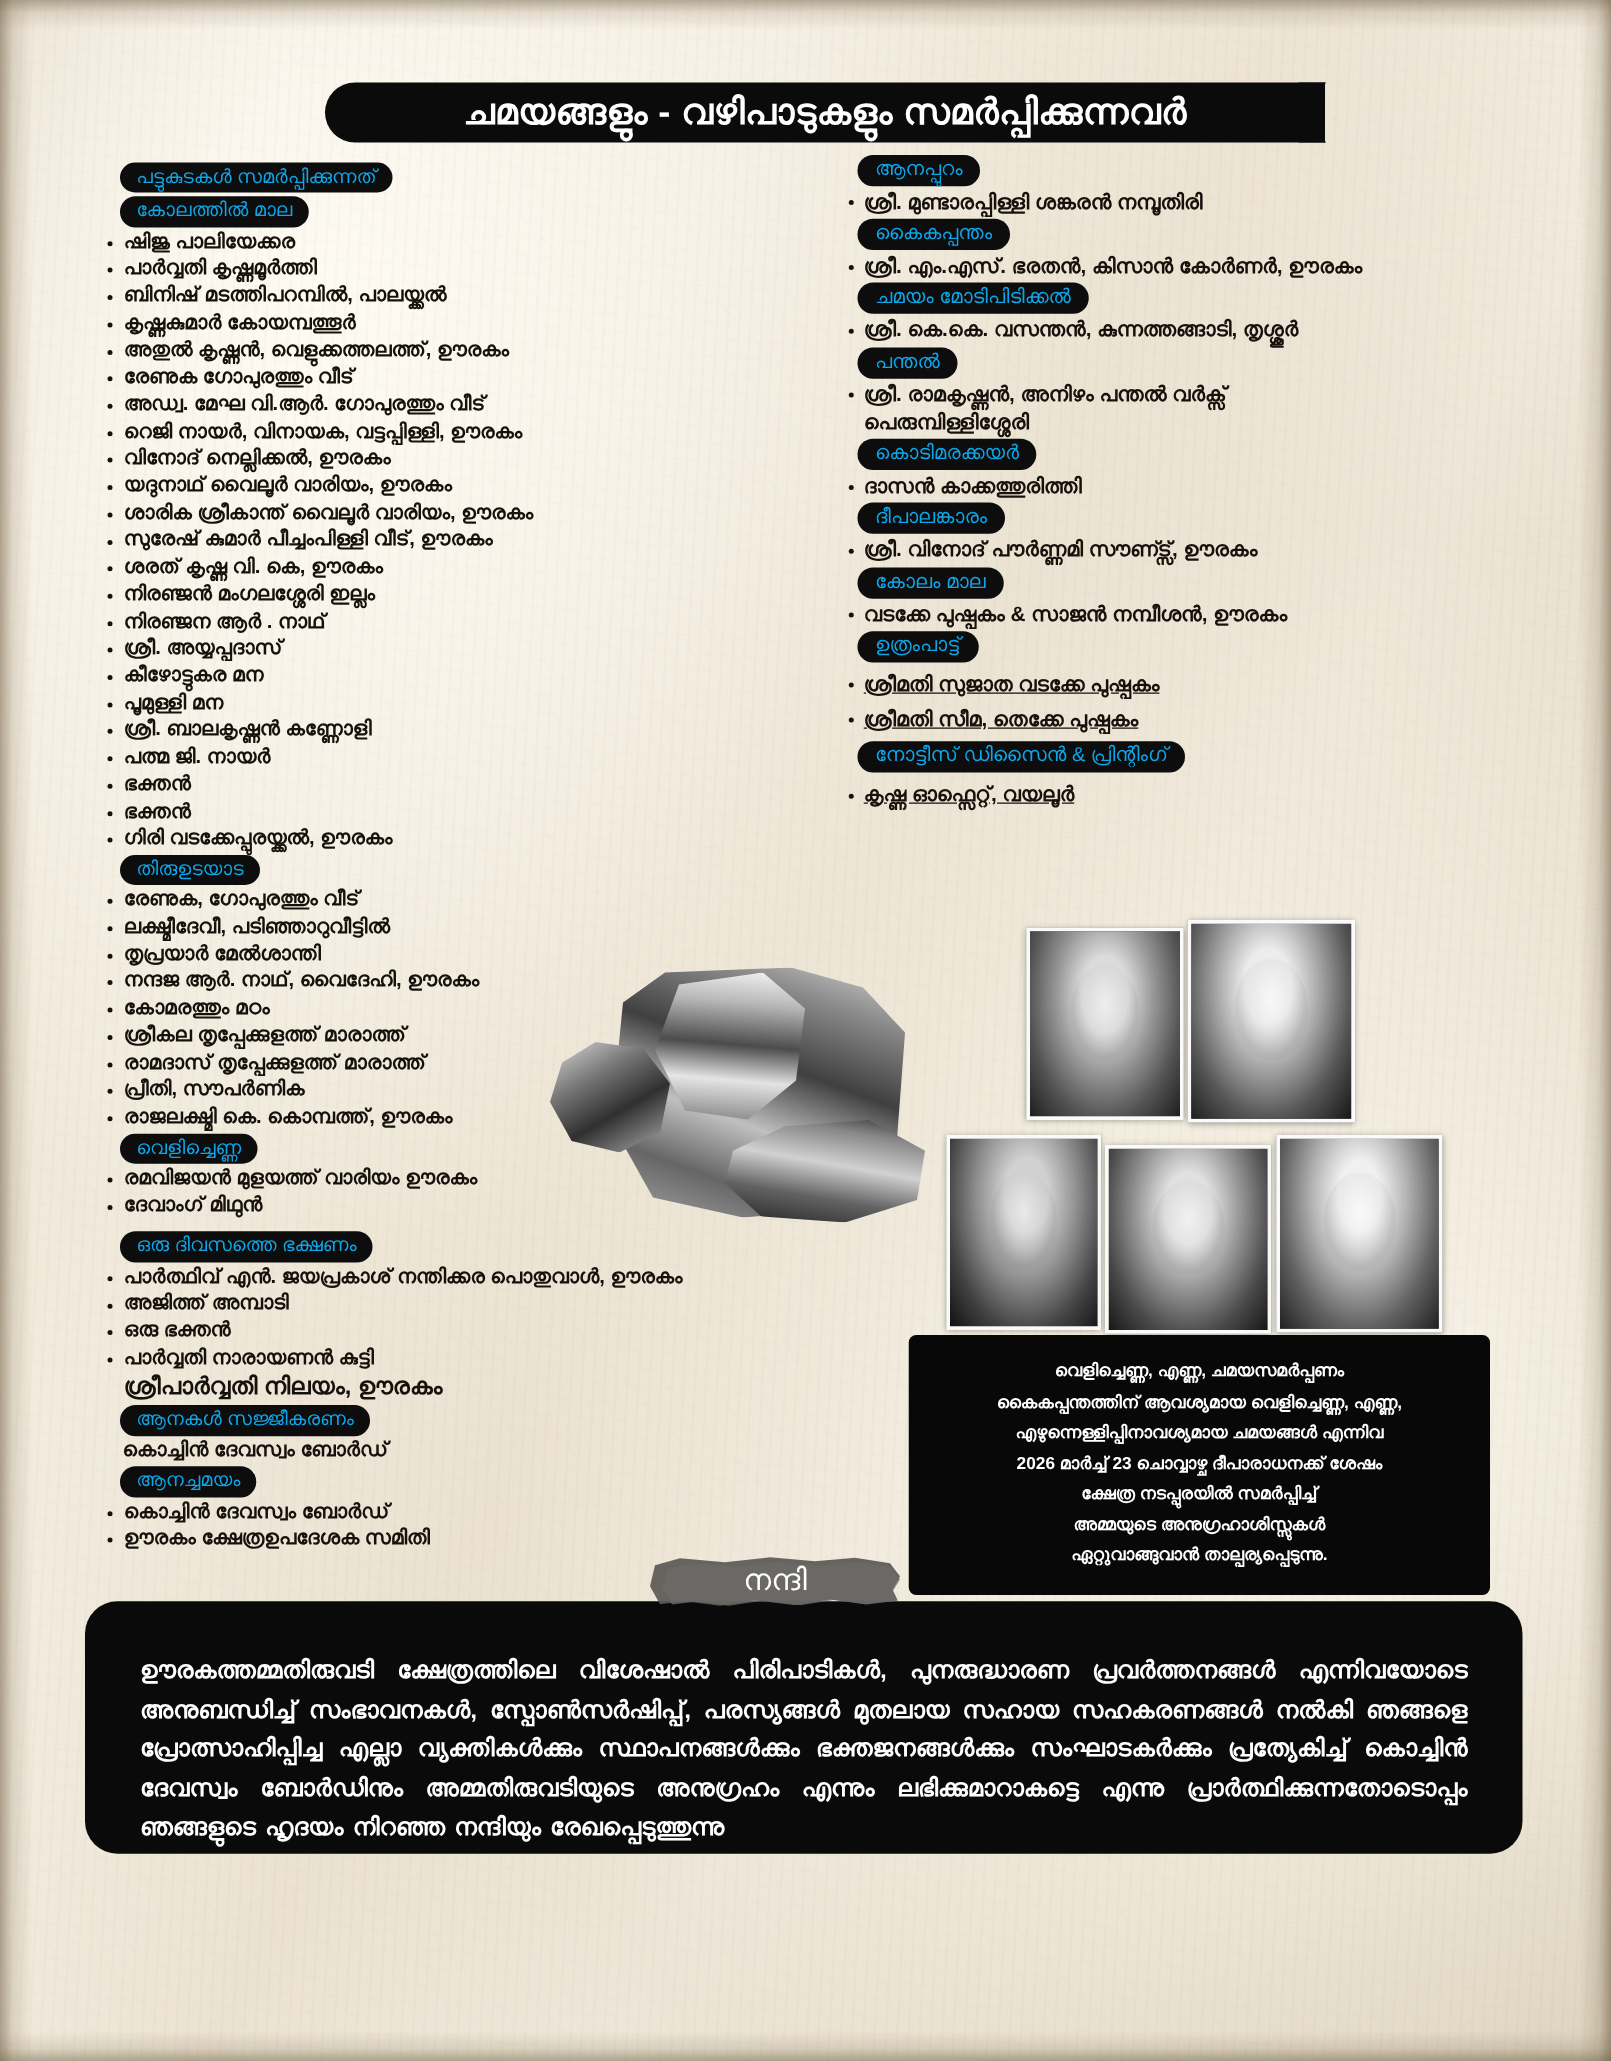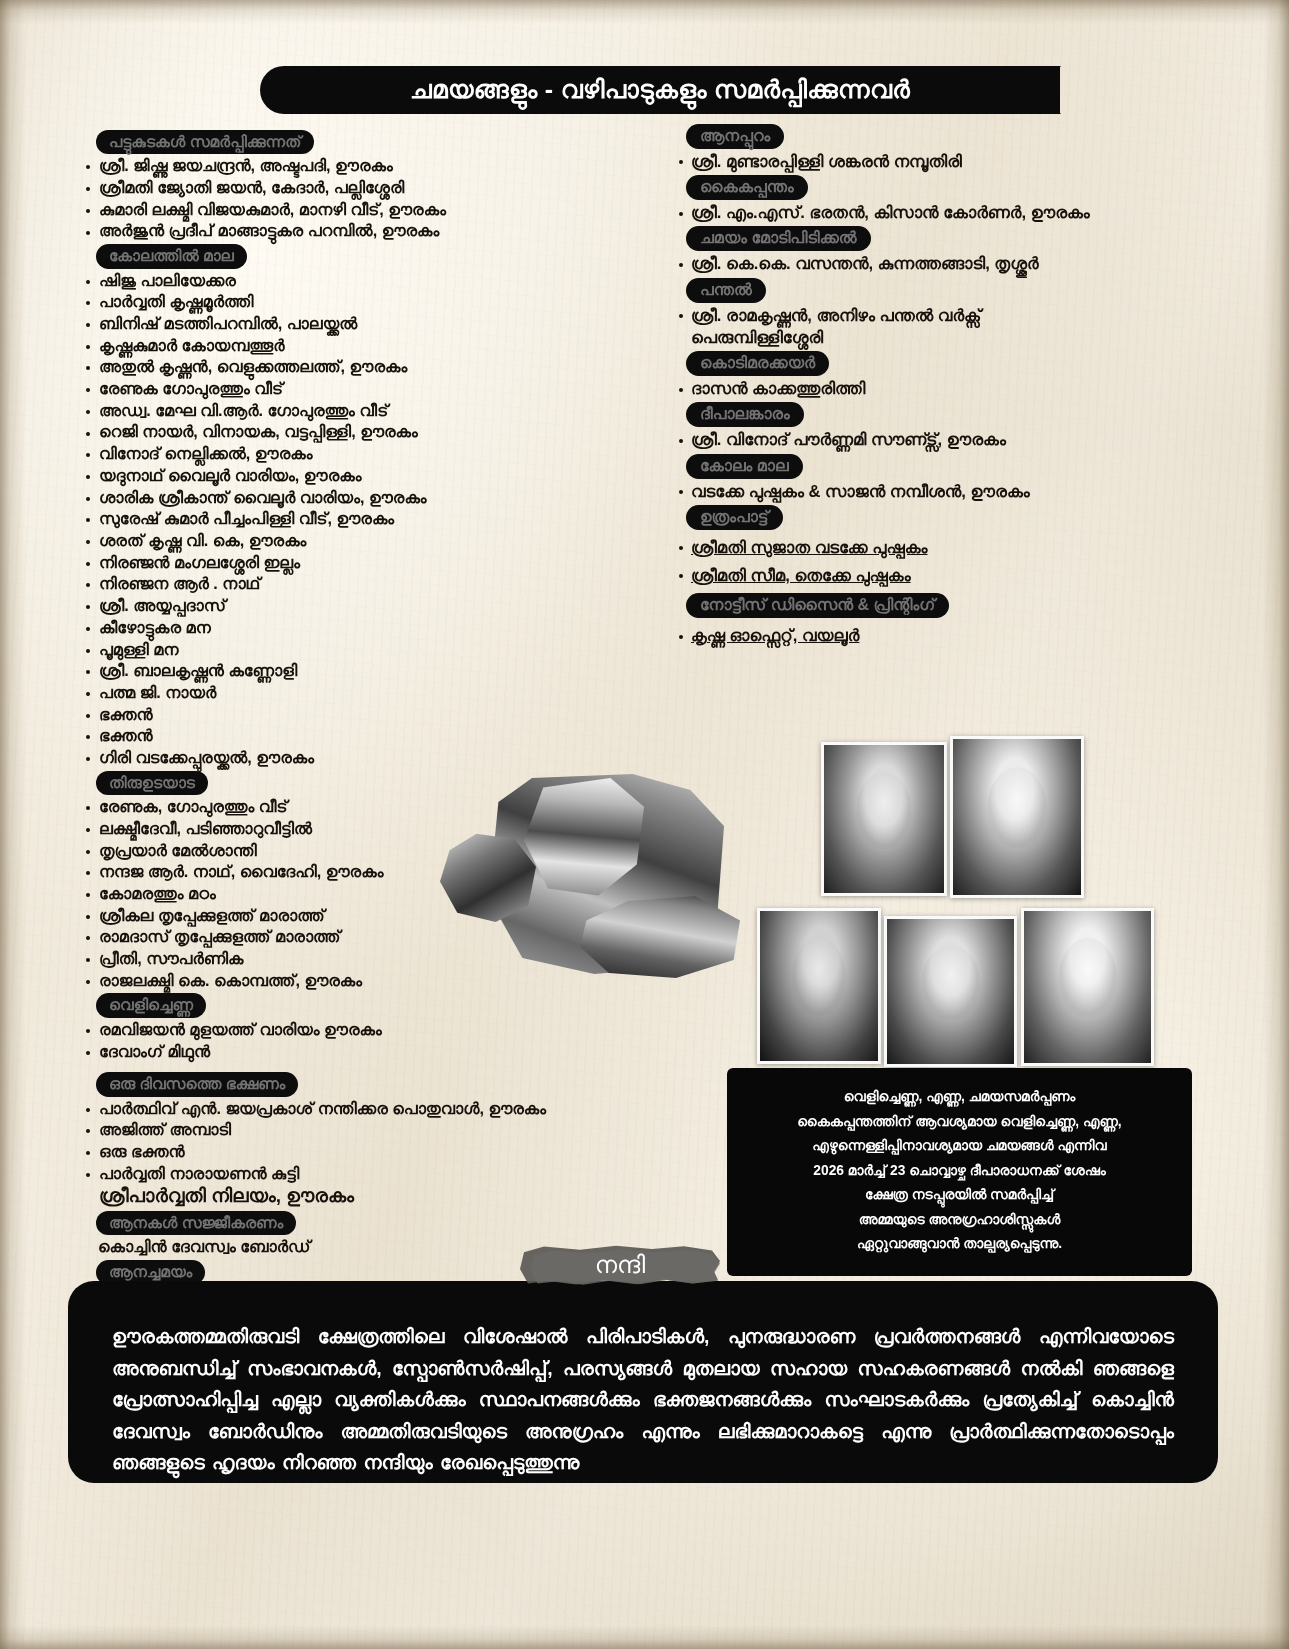--- a/index.html
+++ b/index.html
@@ -35,39 +35,39 @@
   }
 
   .ml{font-family:"Liberation Sans","DejaVu Sans",sans-serif;}
 
   
   .title-banner{
     position:absolute;left:260px;top:66px;width:800px;height:48px;
     background:#0b0b0b;color:#fff;
     border-radius:26px 0 0 26px;
     display:flex;align-items:center;justify-content:center;
-    font-size:25px;font-weight:bold;letter-spacing:.3px;
+    font-size:29px;font-weight:bold;letter-spacing:.3px;
     z-index:5;
   }
   .title-banner .tail{
     position:absolute;right:-1px;top:0;width:0;height:0;
     border-top:24px solid #0b0b0b;border-bottom:24px solid #0b0b0b;
     border-right:22px solid transparent;
   }
   .title-text{position:relative;z-index:2;padding:0 26px;white-space:nowrap;}
 
   
   .col{position:absolute;z-index:4;}
   .col-left{left:84px;top:128px;width:560px;}
   .col-right{left:678px;top:122px;width:470px;}
 
   .sec-head{
-    display:inline-block;background:#0d0d0d;color:#737373;
+    display:inline-block;background:#0d0d0d;color:#0ea5e9;
     border-radius:13px;padding:2px 13px 3px 13px;
-    font-size:15.5px;font-weight:bold;line-height:1.25;
+    font-size:15.5px;font-weight:normal;line-height:1.25;
     margin:2px 0 1px 12px;white-space:nowrap;
   }
   .col-right .sec-head{font-size:16px;margin-left:8px;padding:2px 14px 3px 14px;}
 
   ul.items{list-style:none;margin:0;padding:0;}
   ul.items li{
     position:relative;padding-left:15px;
     font-size:16.2px;font-weight:bold;color:#17110c;
     line-height:1.34;white-space:nowrap;
   }
@@ -185,26 +185,20 @@
 
   <div class="title-banner">
     <span class="tail"></span>
     <span class="title-text ml">ചമയങ്ങളും - വഴിപാടുകളും സമർപ്പിക്കുന്നവർ</span>
   </div>
 
   <div class="col col-left">
 
     <div>
       <div class="sec-head ml">പട്ടുകുടകൾ സമർപ്പിക്കുന്നത്</div>
-      <ul class="items ml">
-        <li>ശ്രീ. ജിഷ്ണു ജയചന്ദ്രൻ, അഷ്ടപദി, ഊരകം</li>
-        <li>ശ്രീമതി ജ്യോതി ജയൻ, കേദാർ, പല്ലിശ്ശേരി</li>
-        <li>കുമാരി ലക്ഷ്മി വിജയകുമാർ, മാനഴി വീട്, ഊരകം</li>
-        <li>അർജുൻ പ്രദീപ് മാങ്ങാട്ടുകര പറമ്പിൽ, ഊരകം</li>
-      </ul>
     </div>
 
     <div>
       <div class="sec-head ml">കോലത്തിൽ മാല</div>
       <ul class="items ml">
         <li>ഷിജു പാലിയേക്കര</li>
         <li>പാർവ്വതി കൃഷ്ണമൂർത്തി</li>
         <li>ബിനിഷ് മടത്തിപറമ്പിൽ, പാലയ്ക്കൽ</li>
         <li>കൃഷ്ണകുമാർ കോയമ്പത്തൂർ</li>
         <li>അതുൽ കൃഷ്ണൻ, വെളുക്കത്തലത്ത്, ഊരകം</li>

